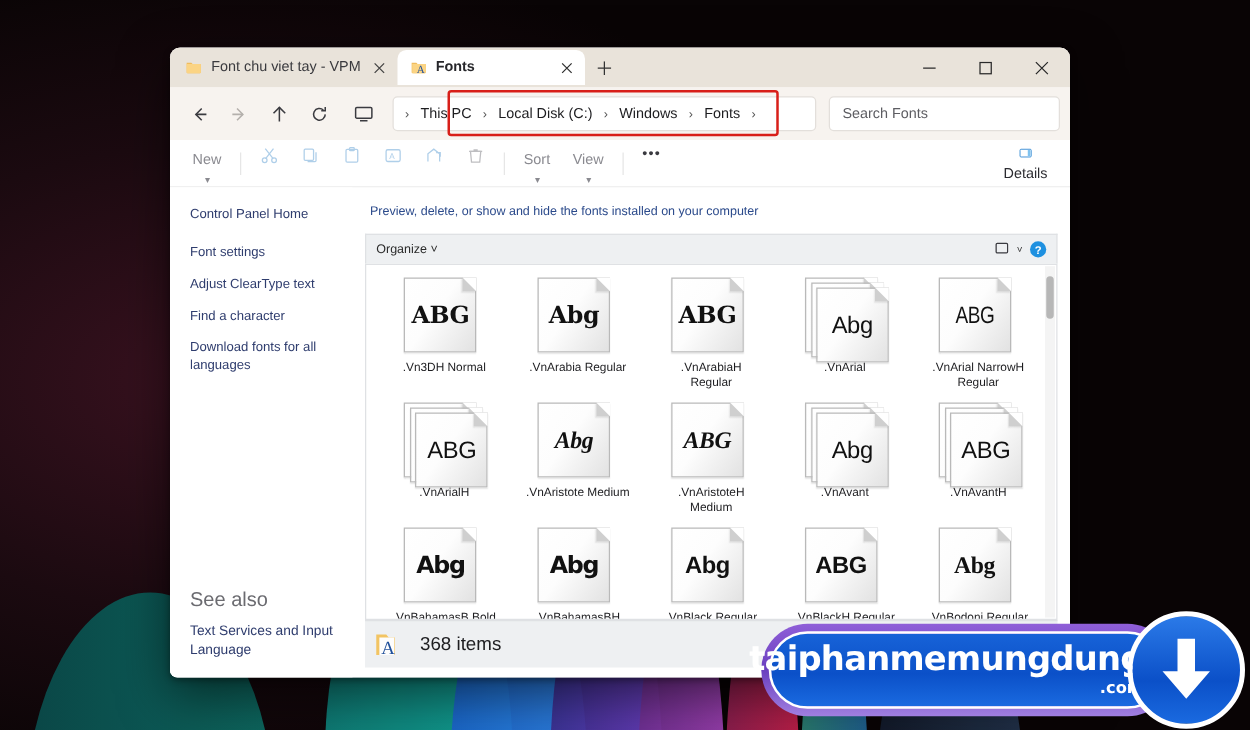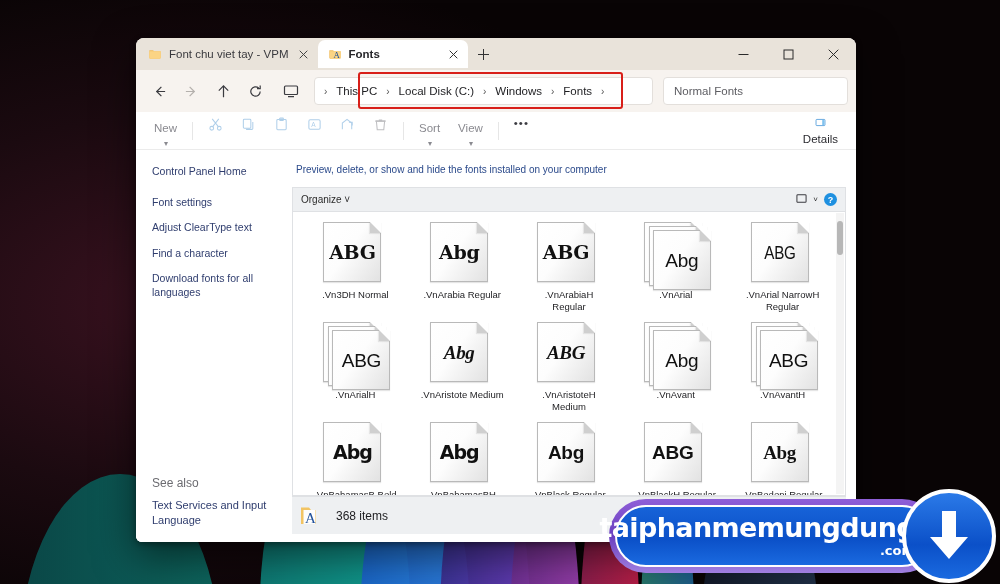--- a/index.html
+++ b/index.html
@@ -101,21 +101,21 @@
   .cmd.details { color:#2b2b30; }
   
   .wbody { flex:1; display:flex; min-height:0; background:#fff; }
   .sidebar {
     width:146px; flex:0 0 146px; padding:14px 0 0 16px;
     display:flex; flex-direction:column; background:#fff;
   }
   .side-link { font-size:10.5px; color:#2f3d6e; line-height:1.35; margin-bottom:11px; }
   .side-link.first { margin-bottom:17px; }
   .side-spacer { flex:1; }
-  .side-head { font-size:12px; color:#6b6b70; margin-bottom:8px; }
+  .side-head { font-size:16px; color:#6b6b70; margin-bottom:8px; }
   .side-foot { font-size:11px; color:#2f3d6e; line-height:1.35; padding-bottom:14px; }
   
   .content { flex:1; min-width:0; display:flex; flex-direction:column; position:relative; }
   .cp-title {
     font-size:10px; color:#2b4a8b; padding:14px 0 12px 14px; font-weight:500;
   }
   .organize-bar {
     margin:0 10px; height:24px; background:#eef0f2; border:1px solid #dfe1e4;
     border-bottom:none;
     display:flex; align-items:center; padding:0 8px; font-size:10px; color:#2a2a2a;
@@ -173,21 +173,21 @@
     position:absolute; right:1px; top:1px; width:8px; bottom:1px; background:#f4f4f4;
   }
   .scrollthumb {
     position:absolute; left:1px; top:8px; width:6px; height:34px; background:#b7b7b7; border-radius:3px;
   }
   .statusbar {
     height:38px; background:#eef0f2; border-top:1px solid #dfe1e4;
     margin:0 10px 8px 10px; display:flex; align-items:center; padding:0 8px; gap:10px;
   }
   .statusbar .sfolder { width:26px; height:22px; position:relative; }
-  .status-text { font-size:12px; color:#1d1d20; }
+  .status-text { font-size:15px; color:#1d1d20; }
   
   #watermark {
     position:absolute; left:601px; top:487px; width:399px; height:97px; z-index:30;
   }
   .wm-pill {
     position:absolute; left:8px; top:12px; width:330px; height:74px;
     border-radius:37px;
     background:linear-gradient(180deg,#8f5fd8 0%,#6a3fbf 50%,#a07fe0 100%);
     padding:6px;
   }
@@ -325,21 +325,21 @@
         <span class="sep">›</span>
         <span class="crumb">Windows</span>
         <span class="sep">›</span>
         <span class="crumb">Fonts</span>
         <span class="sep">›</span>
       </div>
       <div class="addr-highlight"></div>
     </div>
 
     <div class="searchbox">
-      <span title="Search Fonts">Normal Fonts</span>
+      <span title="Search Fonts">Search Fonts</span>
     </div>
   </div>
 
   <div class="cmdbar">
     <div class="cmd dim">
       <svg width="14" height="14" viewBox="0 0 16 16">
           <circle cx="8" cy="8" r="6.4" fill="none" stroke="#3b8fd6" stroke-width="1.1"></circle>
           <path d="M8 5v6M5 8h6" stroke="#3b8fd6" stroke-width="1.1"></path>
         </svg>
       <span>New</span>

